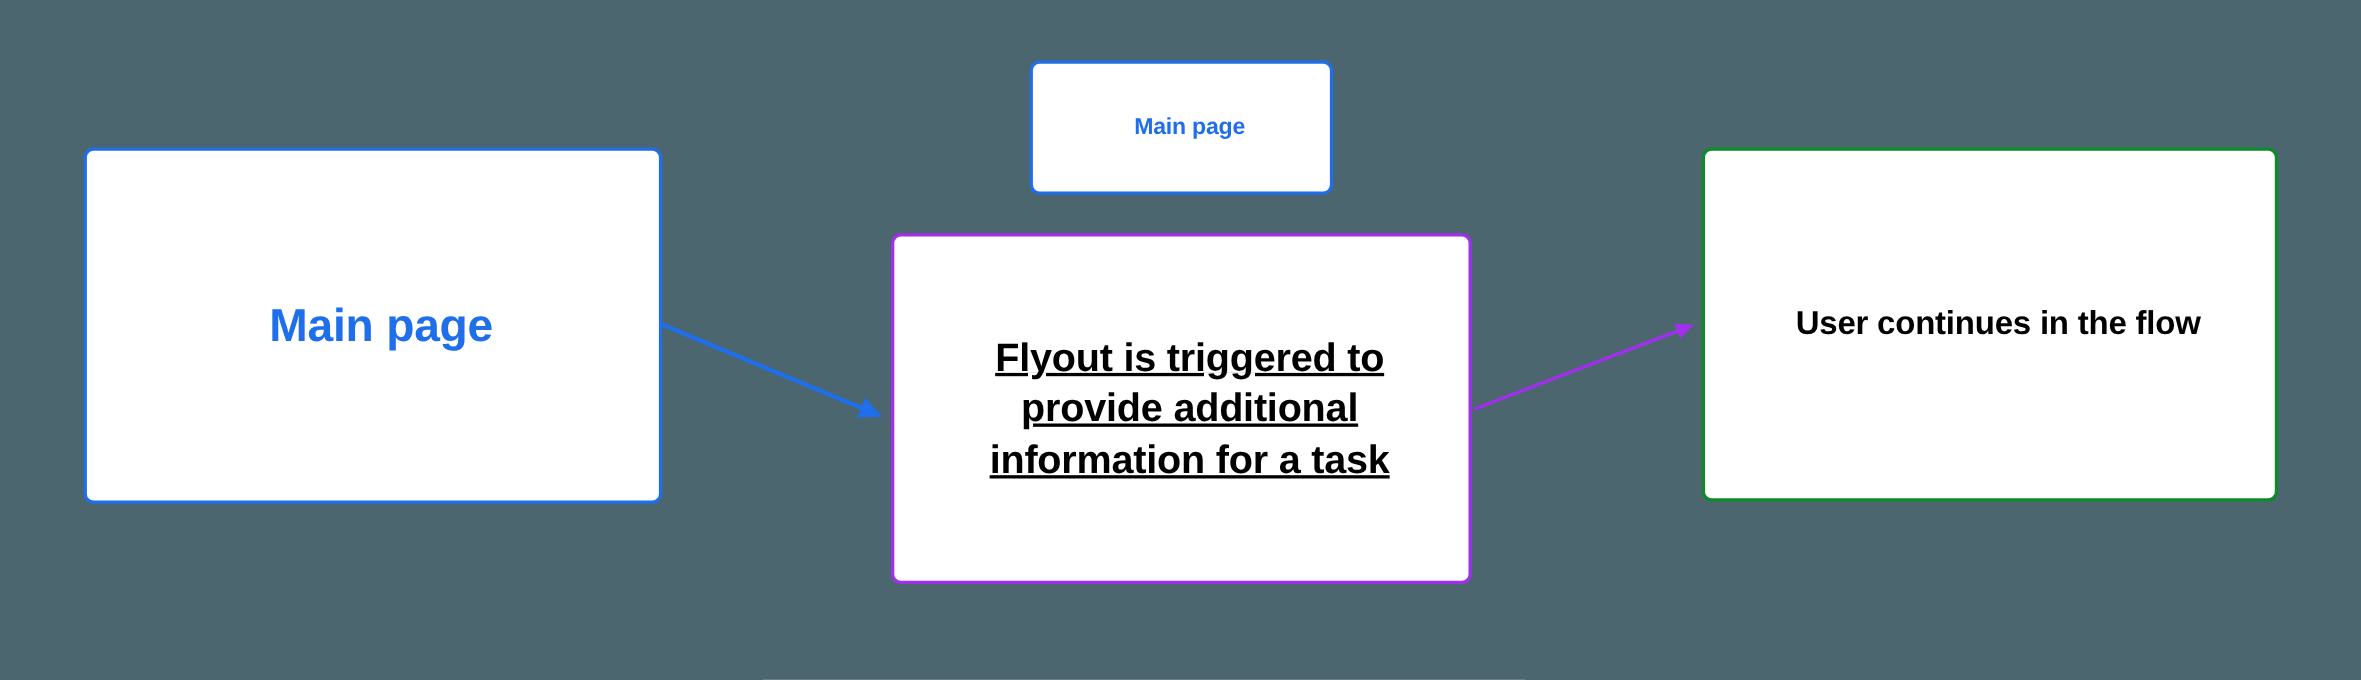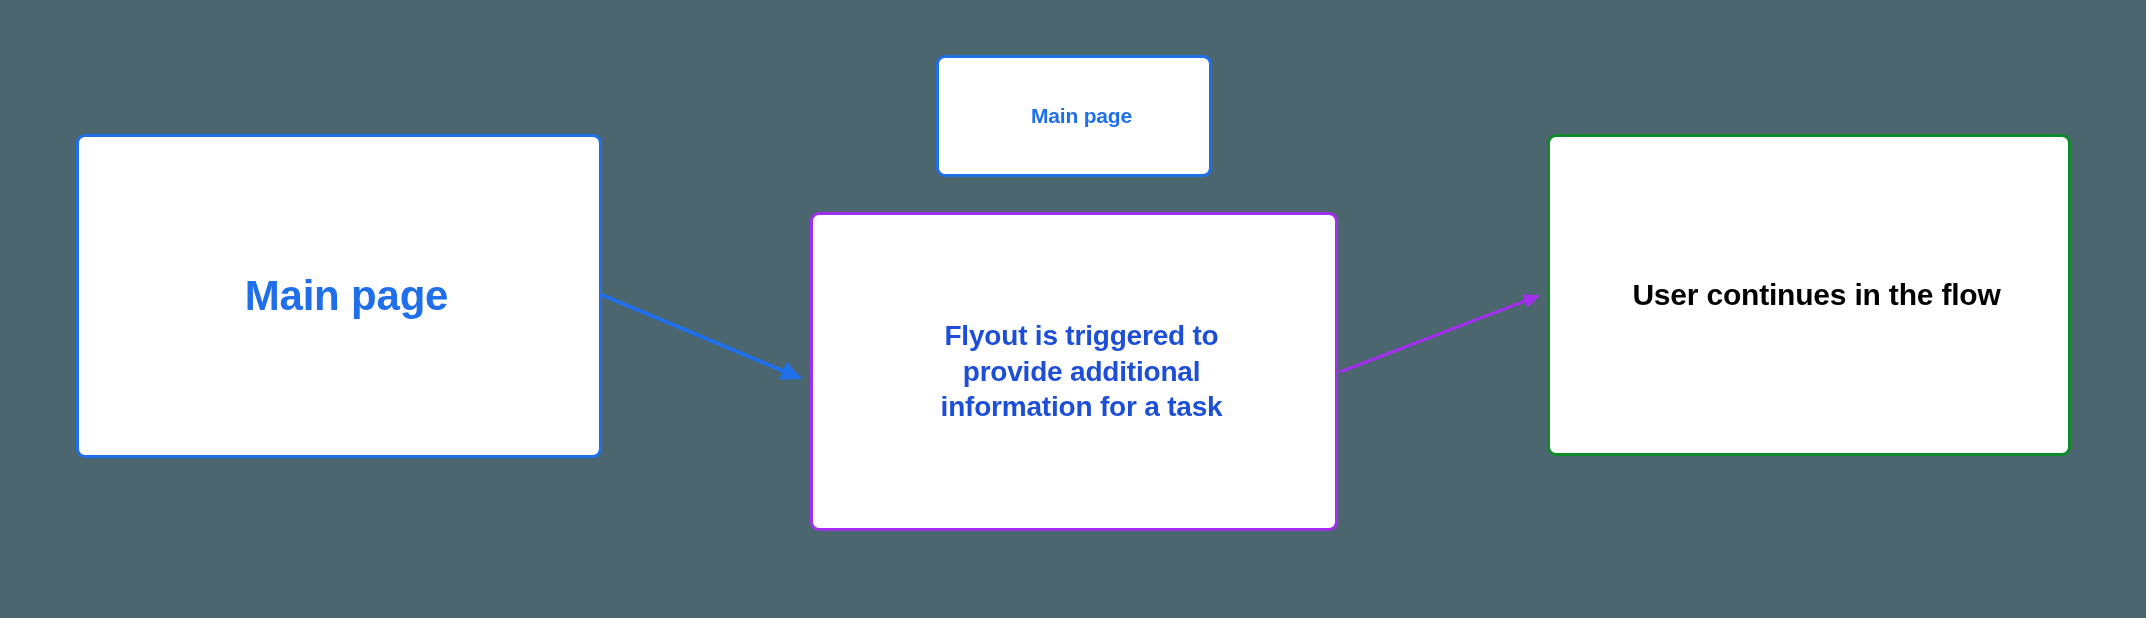--- a/index.html
+++ b/index.html
@@ -78,23 +78,24 @@
 
   
   #node-flyout {
     left: 810px;
     top: 212px;
     width: 528px;
     height: 319px;
     border-color: #A22EEE;
   }
   #node-flyout .node-label {
-    color: #1d4ed8;
-    font-size: 28px;
+    color: #000000;
+    font-size: 36px;
     line-height: 1.28;
+    text-decoration: underline;
   }
 
   
   #node-user-continues {
     left: 1547px;
     top: 134px;
     width: 524px;
     height: 322px;
     border-color: #0E8A2B;
   }

